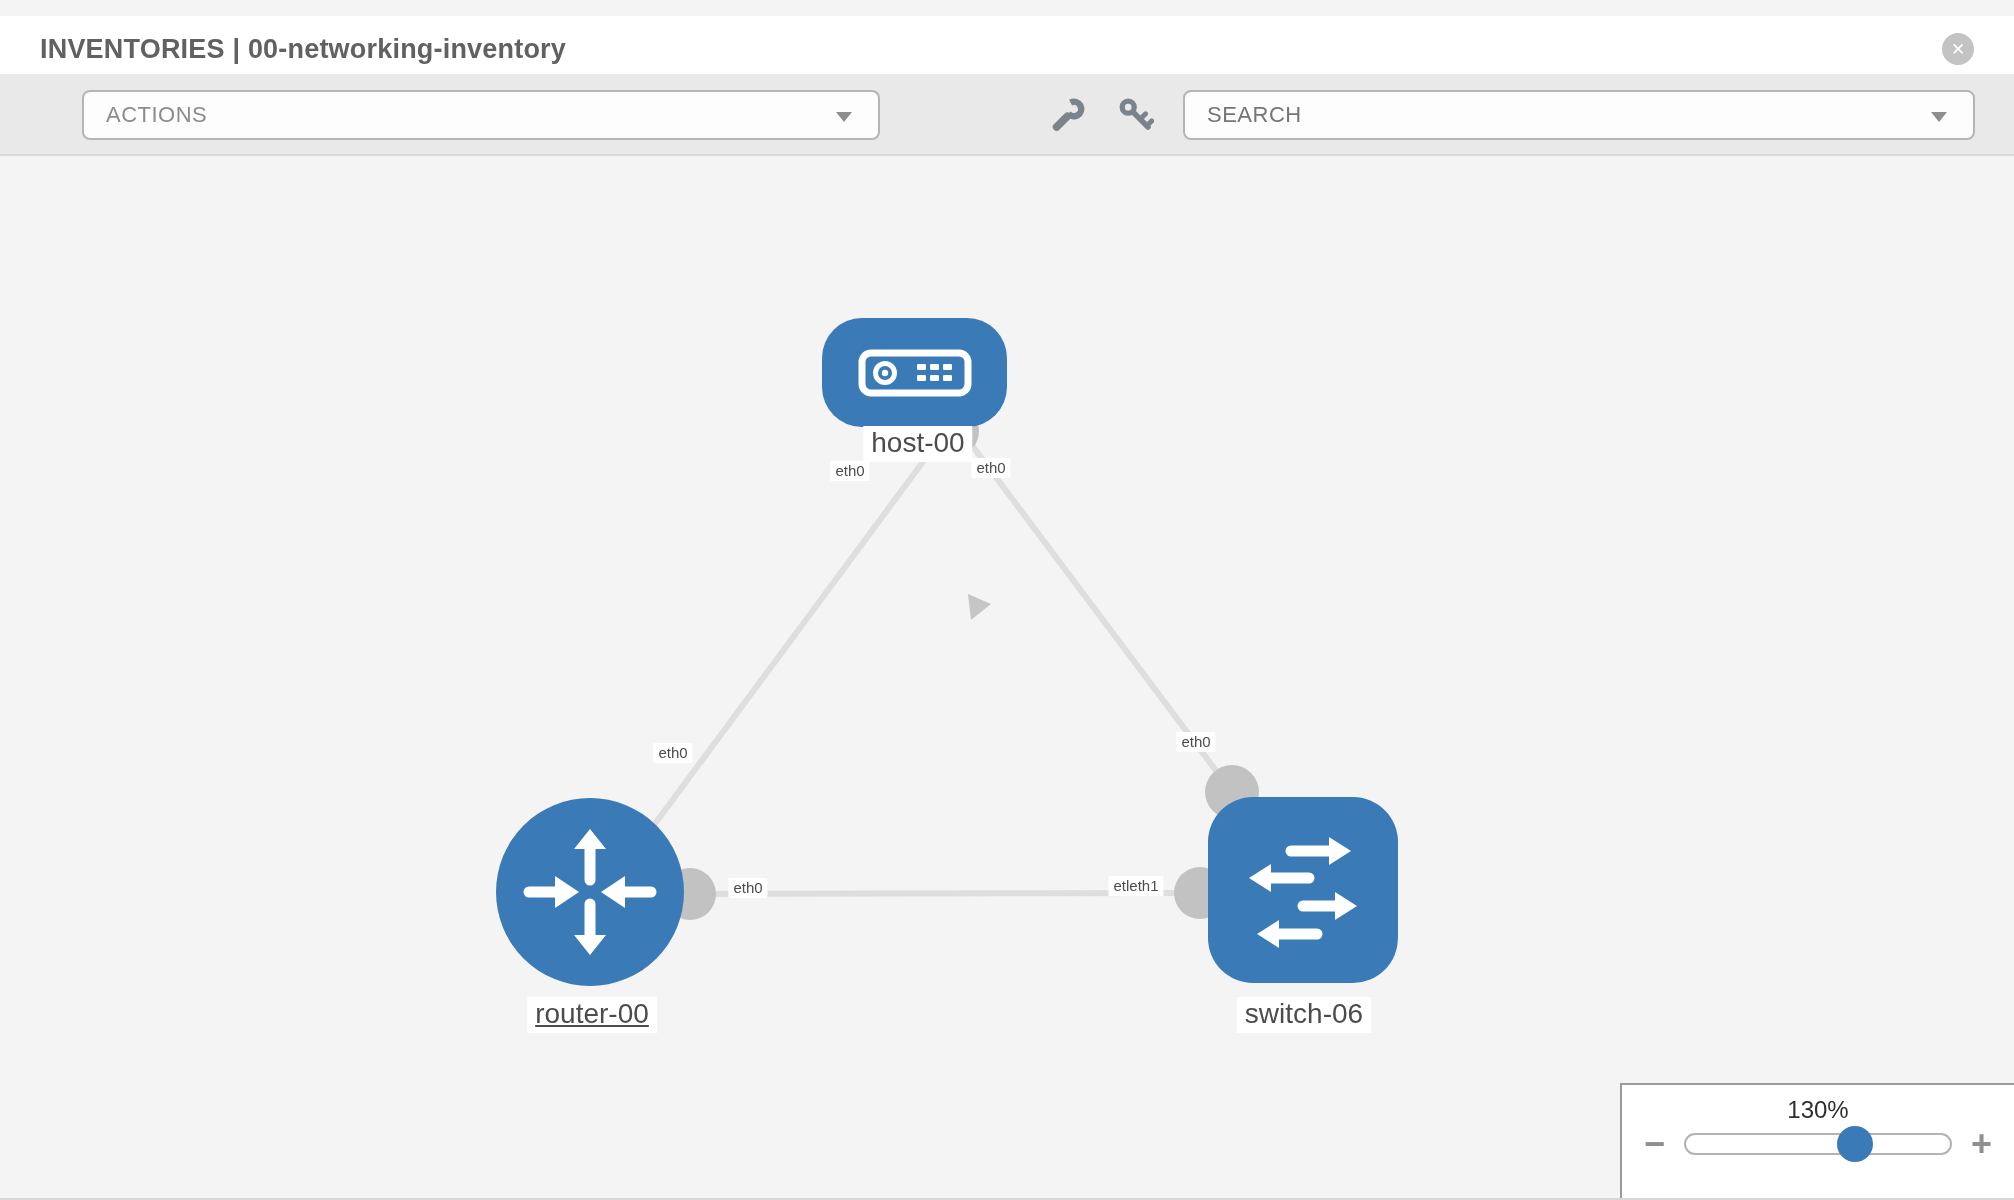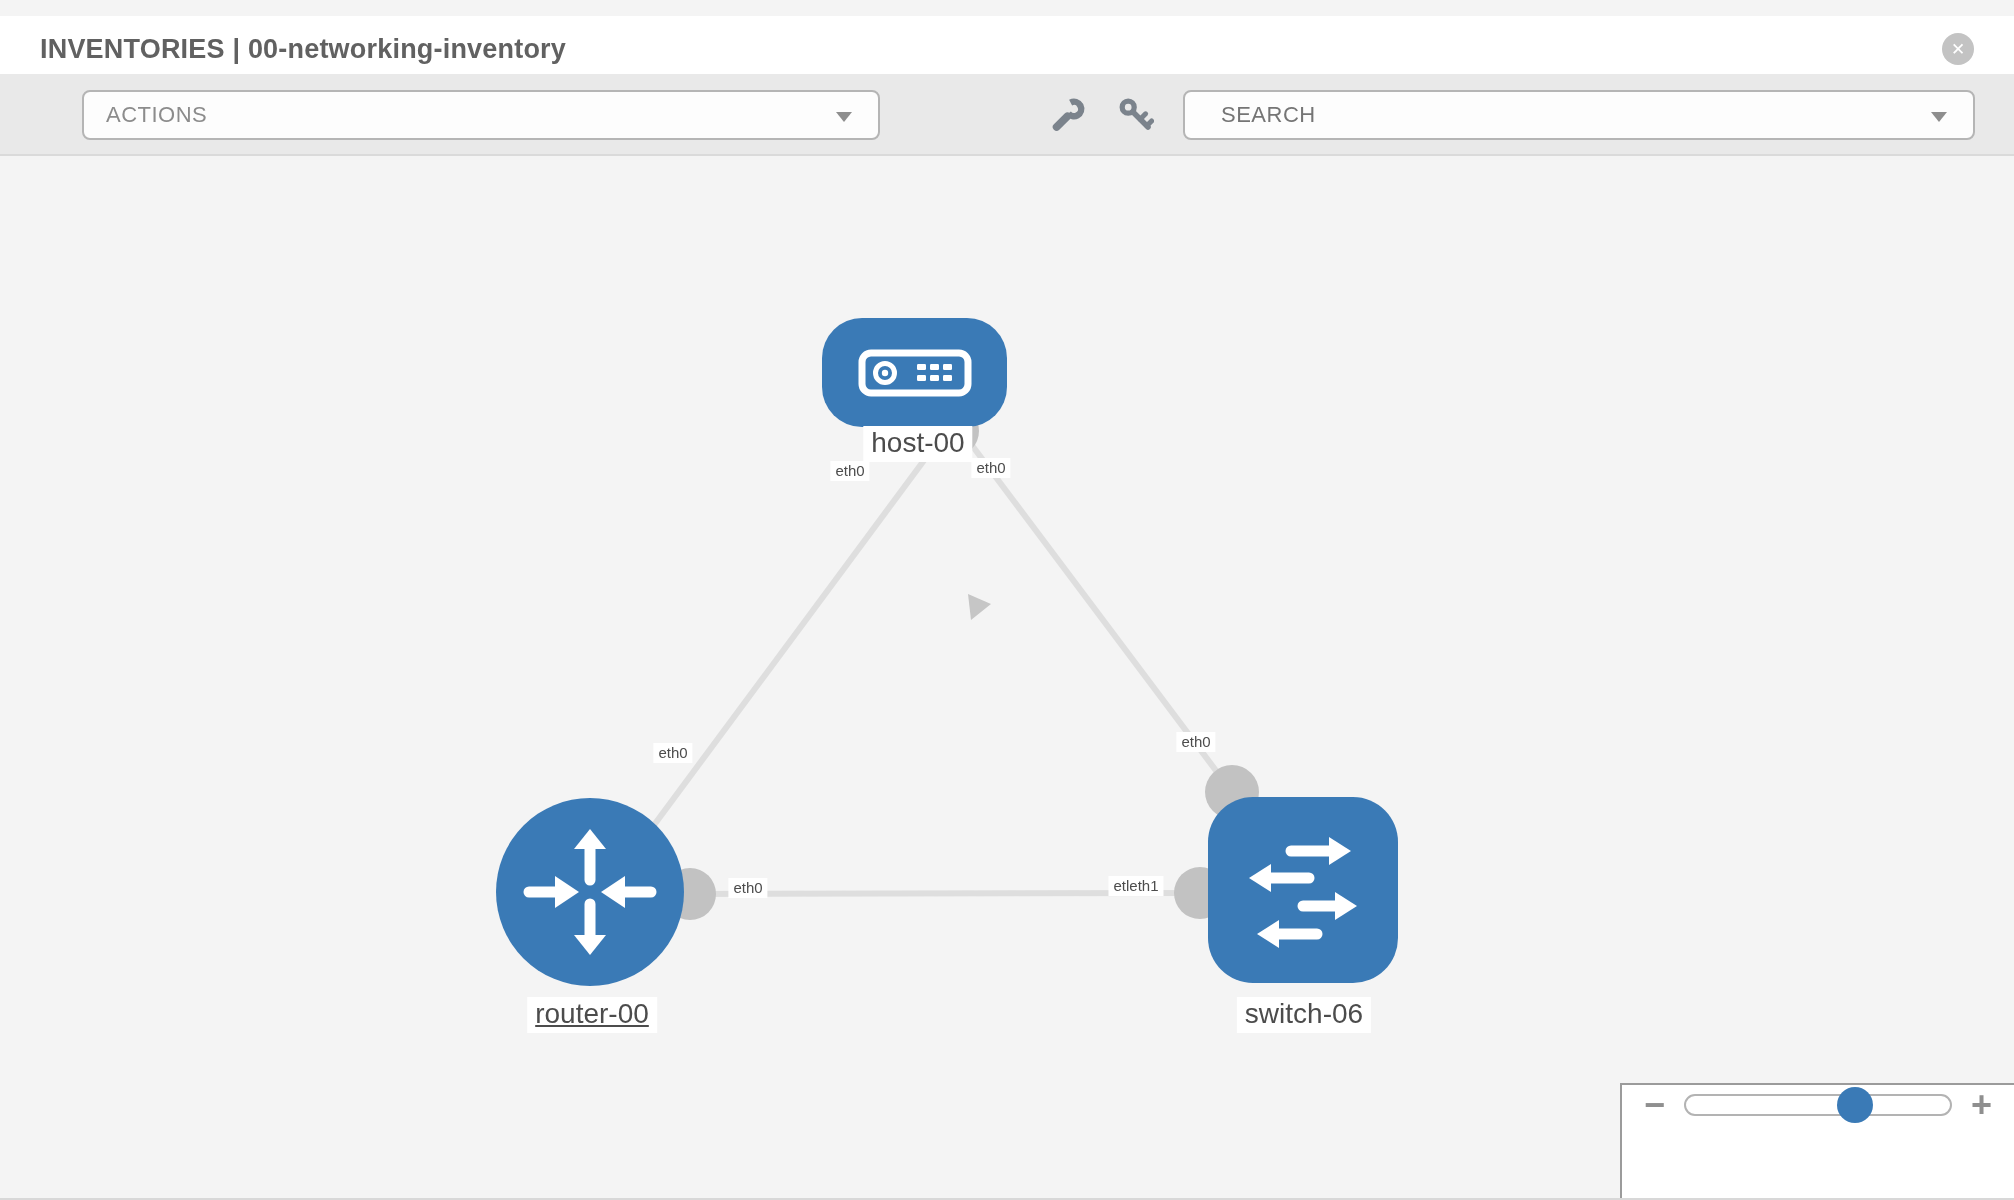--- a/index.html
+++ b/index.html
@@ -39,21 +39,21 @@
     background:#fdfdfd; border:2px solid #b5b5b5; border-radius:8px;
     display:flex; align-items:center;
     font-size:22px; color:#8c8c8c; letter-spacing:0.5px;
     padding-left:22px; cursor:pointer;
   }
   .actions-box { left:38px; width:798px;margin-left:44px; }
   .search-box  { left:1183px; width:792px; padding:0; }
   .search-box input {
     width:100%; height:100%; border:none; outline:none; background:transparent;
     font-family:inherit; font-size:22px; color:#8c8c8c; letter-spacing:0.5px;
-    padding-left:36px;
+    padding-left:22px;
   }
   .dd-arrow {
     position:absolute; right:26px; top:20px;
     width:0; height:0;
     border-left:8px solid transparent; border-right:8px solid transparent;
     border-top:10px solid #8e8e8e;
   }
   .tool-icon {
     position:absolute; top:23px; width:36px; height:36px; cursor:pointer;
   }
@@ -206,20 +206,21 @@
   <div class="node-label" style="left:1304px; top:857px;">switch-06</div>
 
   <div class="if-label" style="left:850px;  top:313px;">eth0</div>
   <div class="if-label" style="left:991px;  top:310px;">eth0</div>
   <div class="if-label" style="left:673px;  top:595px;">eth0</div>
   <div class="if-label" style="left:748px;  top:730px;">eth0</div>
   <div class="if-label" style="left:1196px; top:584px;">eth0</div>
   <div class="if-label" style="left:1136px; top:728px;">etleth1</div>
 
   <div class="zoom-panel">
+    <div class="zoom-level">130%</div>
     <div class="zoom-row">
       <span class="zoom-minus">−</span>
       <div class="zoom-track">
         <div class="zoom-knob"></div>
       </div>
       <span class="zoom-plus">+</span>
     </div>
   </div>
 
 </div>

